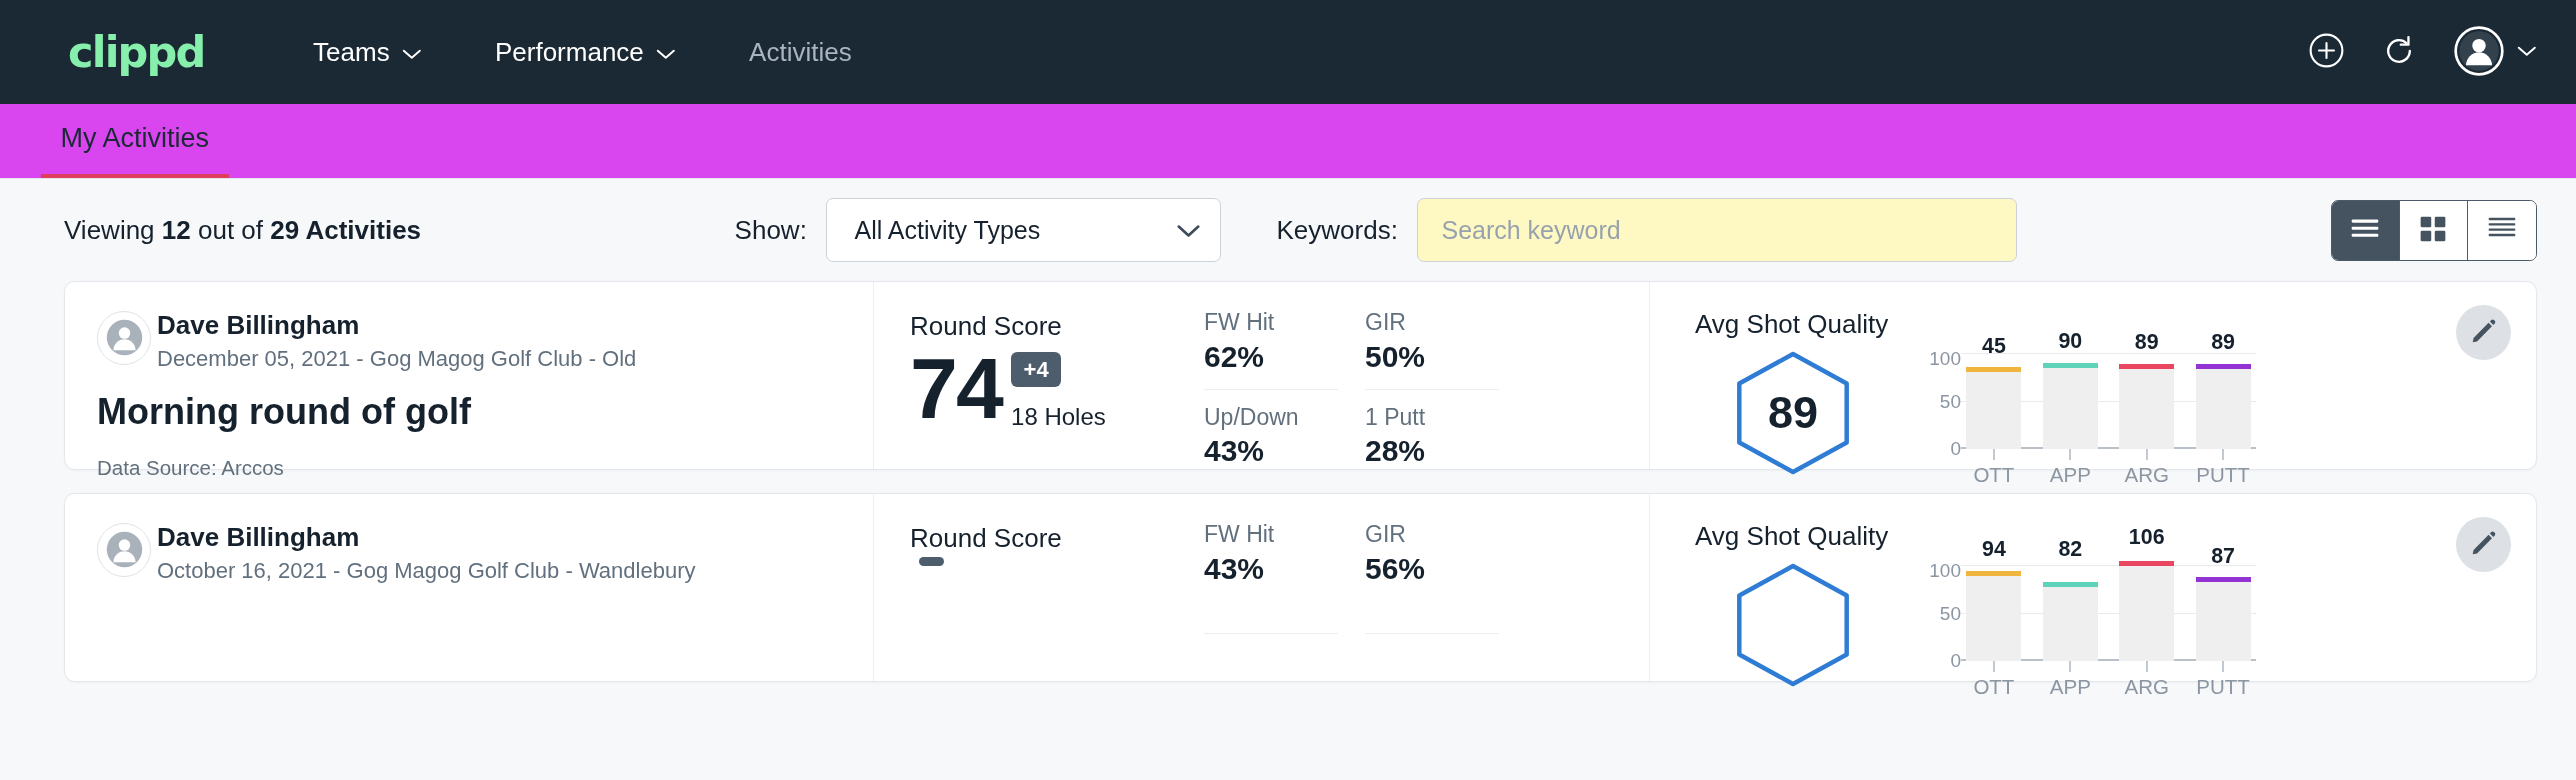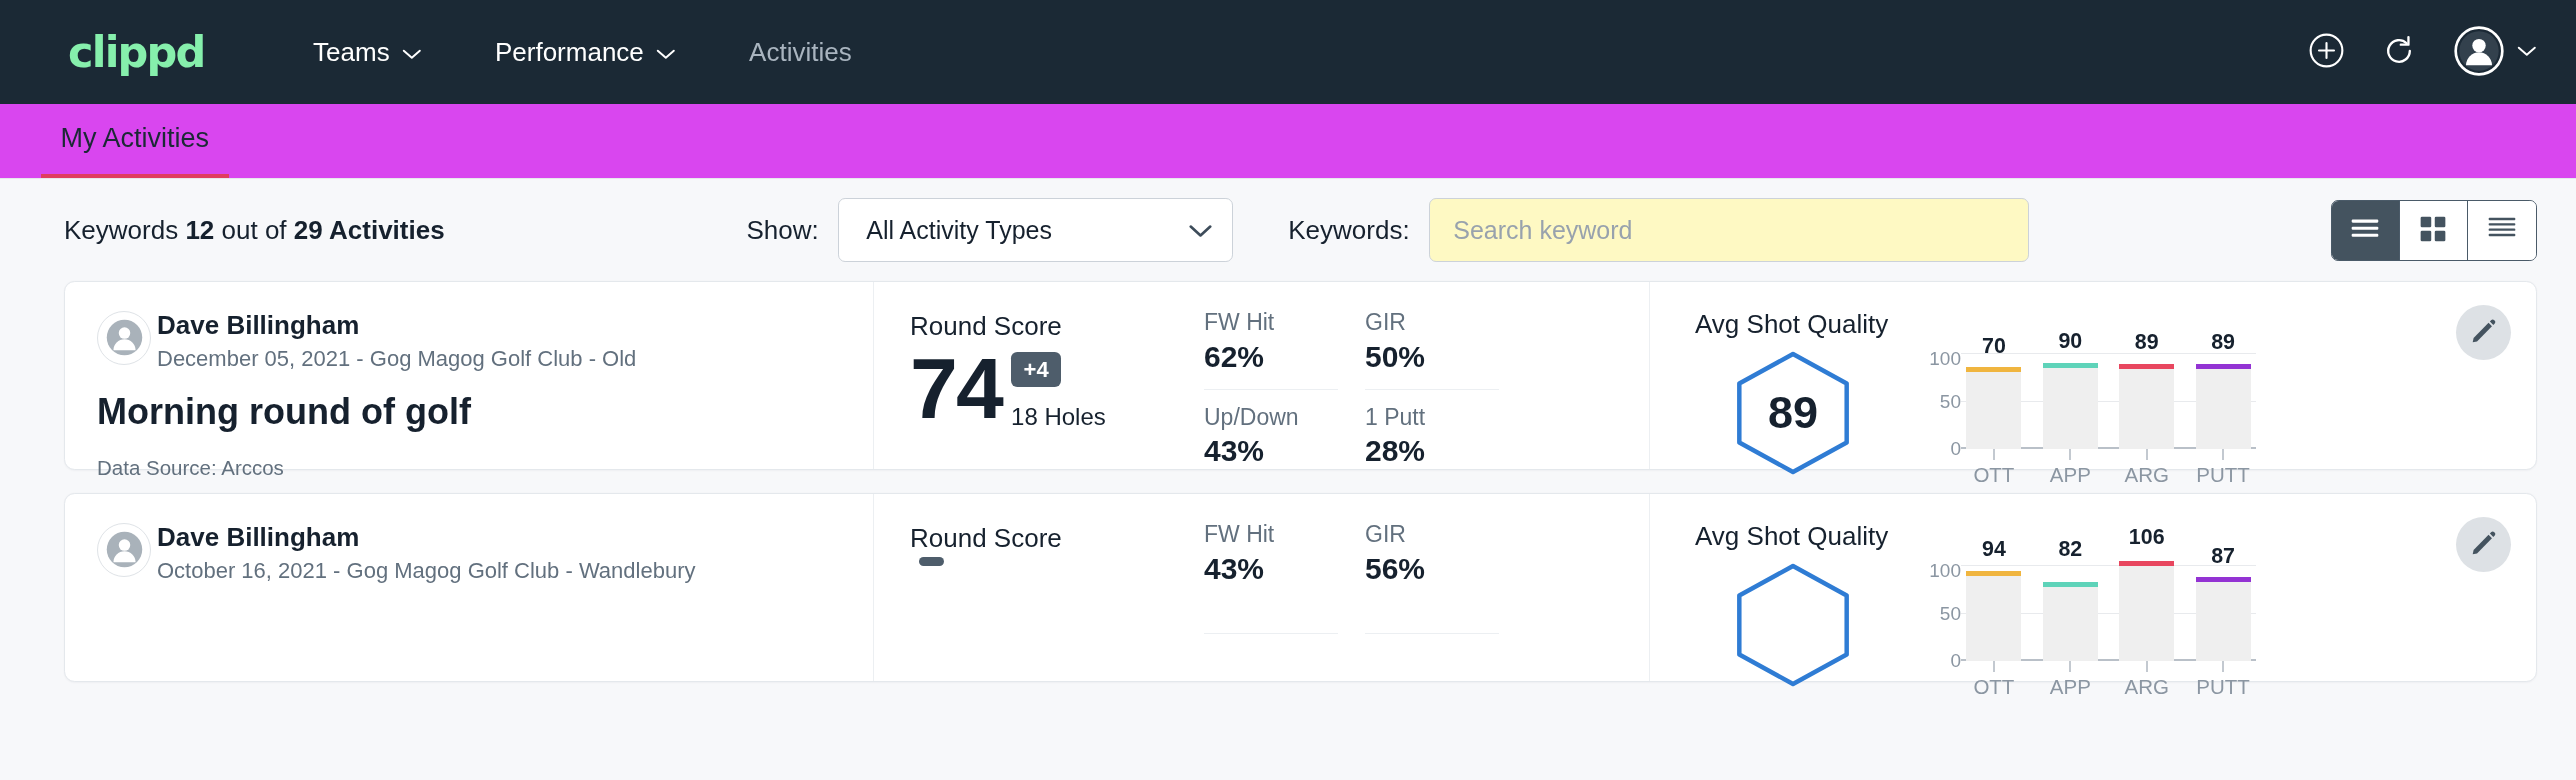--- a/index.html
+++ b/index.html
@@ -319,21 +319,21 @@
 </div>
 
 <div class="tabbar">
   <div class="tab active">
     <span>My Activities</span>
   </div>
 </div>
 
 <div class="filterbar">
   <div class="viewing">
-    <span>Keywords</span>
+    <span>Viewing</span>
     <b>12</b>
     <span>out of</span>
     <b>29 Activities</b>
   </div>
 
   <div class="filter-mid">
     <span class="flabel">Show:</span>
     <div class="select-box">
       <span class="sel-val">All Activity Types</span>
       <span>
@@ -448,21 +448,21 @@
             <span style="top:43px">50</span>
             <span style="top:90px">0</span>
           </div>
           <div>
             <div class="plot">
               <div class="gridline" style="top:4.5px"></div>
               <div class="gridline" style="top:52px"></div>
               <div class="axisline"></div>
 
               <div class="bar-col">
-                <div class="bar-val" style="bottom:90px">70</div>
+                <div class="bar-val" style="bottom:90px">45</div>
                 <div class="bar-cap" style="background:#f0b53f"></div>
                 <div class="bar-body" style="height:77px"></div>
               </div>
               <div class="bar-col">
                 <div class="bar-val" style="bottom:95px">90</div>
                 <div class="bar-cap" style="background:#5ed3b9"></div>
                 <div class="bar-body" style="height:81px"></div>
               </div>
               <div class="bar-col">
                 <div class="bar-val" style="bottom:94px">89</div>

